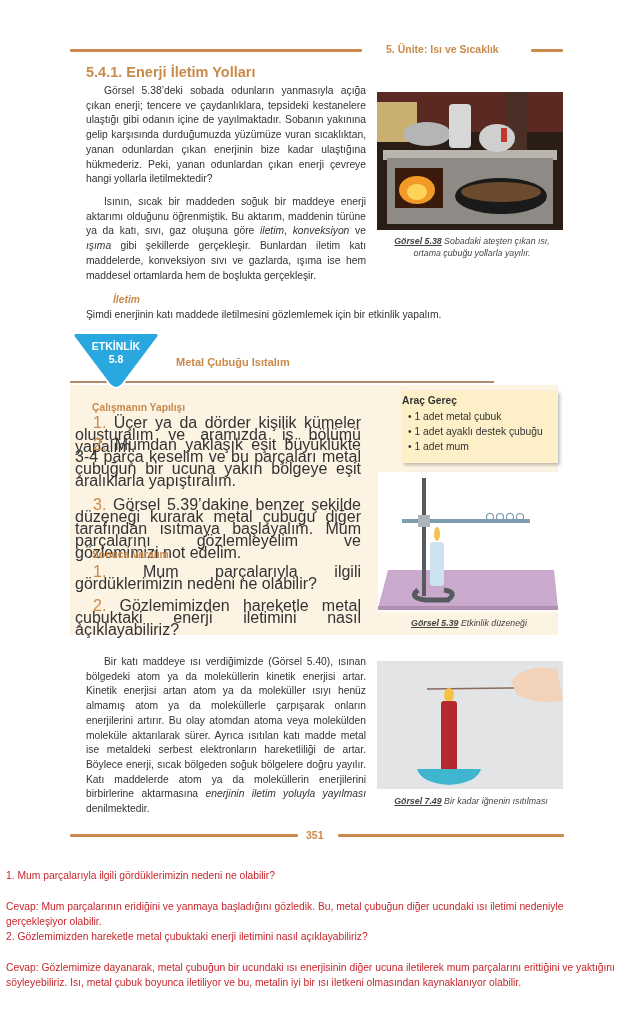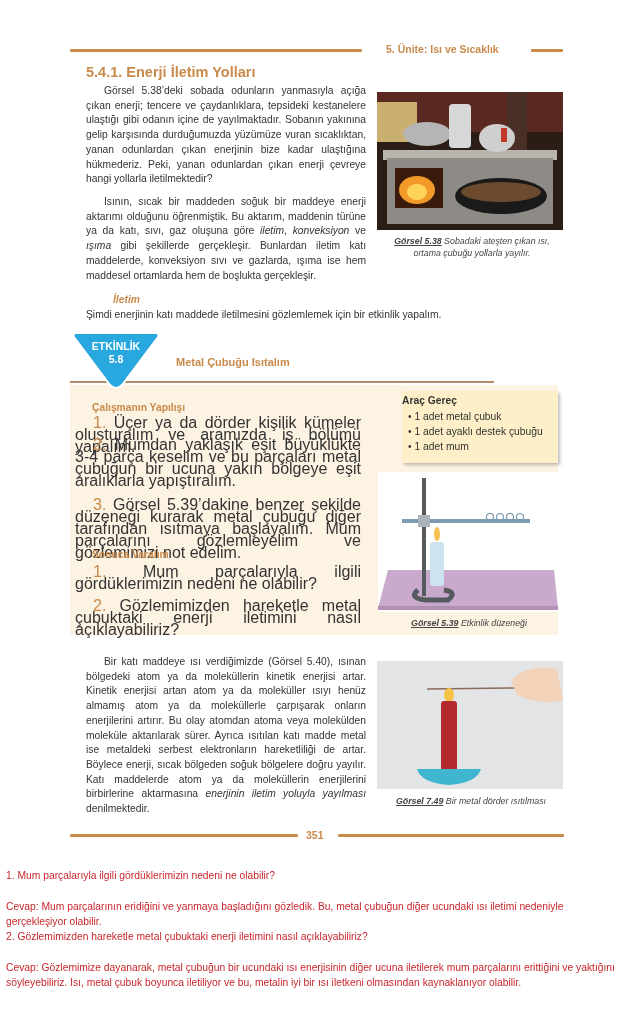--- a/index.html
+++ b/index.html
@@ -136,21 +136,21 @@
 <div class="abs" style="left:377px; top:661px; width:186px; height:128px; background:#e3e4e6;">
   <svg width="186" height="128" viewBox="0 0 186 128">
     <line x1="50" y1="28" x2="140" y2="27" stroke="#8a6a5a" stroke-width="1.5"></line>
     <path d="M134 20 Q150 2 180 8 L186 40 Q160 44 140 34 Z" fill="#f2d2b8"></path>
     <ellipse cx="72" cy="34" rx="5" ry="7" fill="#f6c244"></ellipse>
     <rect x="64" y="40" width="16" height="72" rx="3" fill="#b22a2e"></rect>
     <path d="M40 108 L104 108 Q100 122 72 124 Q44 122 40 108 Z" fill="#3fb5cf"></path>
   </svg>
 </div>
 <div class="caption" style="left:380px; top:795px; width:182px;">
-  <b>Görsel 7.49</b><span> Bir metal dörder ısıtılması</span>
+  <b>Görsel 7.49</b><span> Bir kadar iğnenin ısıtılması</span>
 </div>
 
 <div class="rule" style="left:70px; top:834px; width:228px;"></div>
 <div class="page-num">351</div>
 <div class="rule" style="left:338px; top:834px; width:226px;"></div>
 
 <div class="answers" style="top:868px; width:620px;">1. Mum parçalarıyla ilgili gördüklerimizin nedeni ne olabilir?</div>
 <div class="answers" style="top:899px; width:610px;">Cevap: Mum parçalarının eridiğini ve yanmaya başladığını gözledik. Bu, metal çubuğun diğer ucundaki ısı iletimi nedeniyle gerçekleşiyor olabilir.</div>
 <div class="answers" style="top:929px; width:620px;">2. Gözlemimizden hareketle metal çubuktaki enerji iletimini nasıl açıklayabiliriz?</div>
 <div class="answers" style="top:960px; width:610px;">Cevap: Gözlemimize dayanarak, metal çubuğun bir ucundaki ısı enerjisinin diğer ucuna iletilerek mum parçalarını erittiğini ve yaktığını söyleyebiliriz. Isı, metal çubuk boyunca iletiliyor ve bu, metalin iyi bir ısı iletkeni olmasından kaynaklanıyor olabilir.</div>

